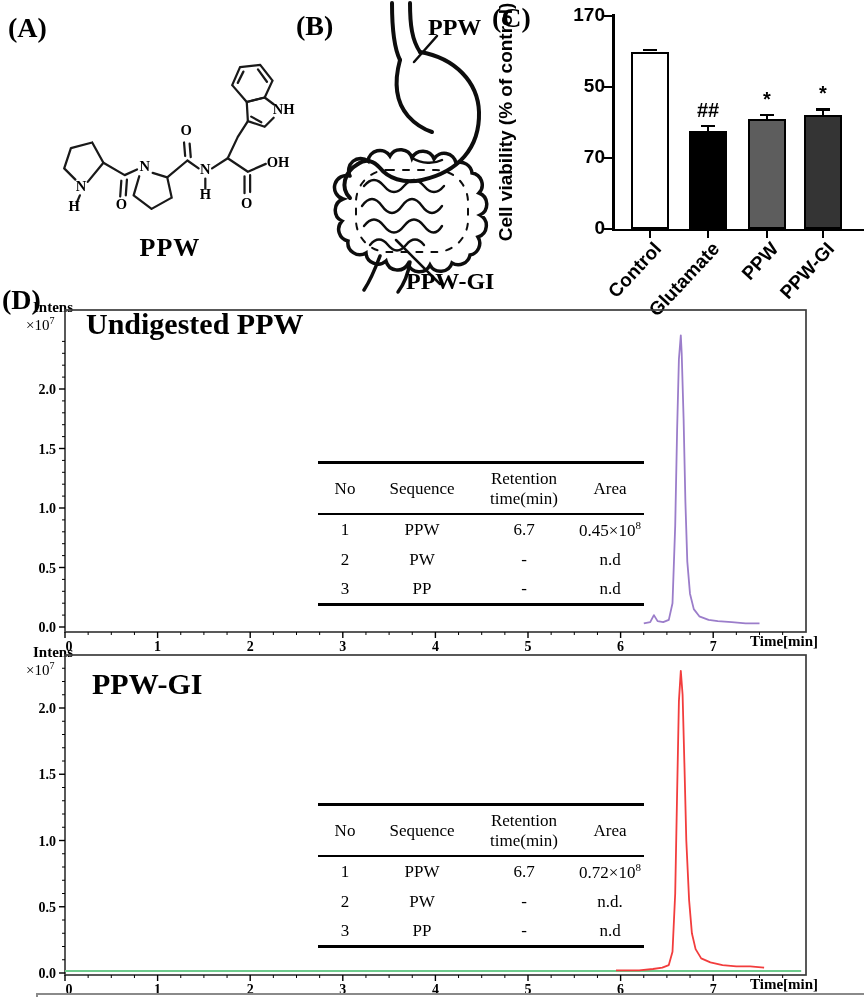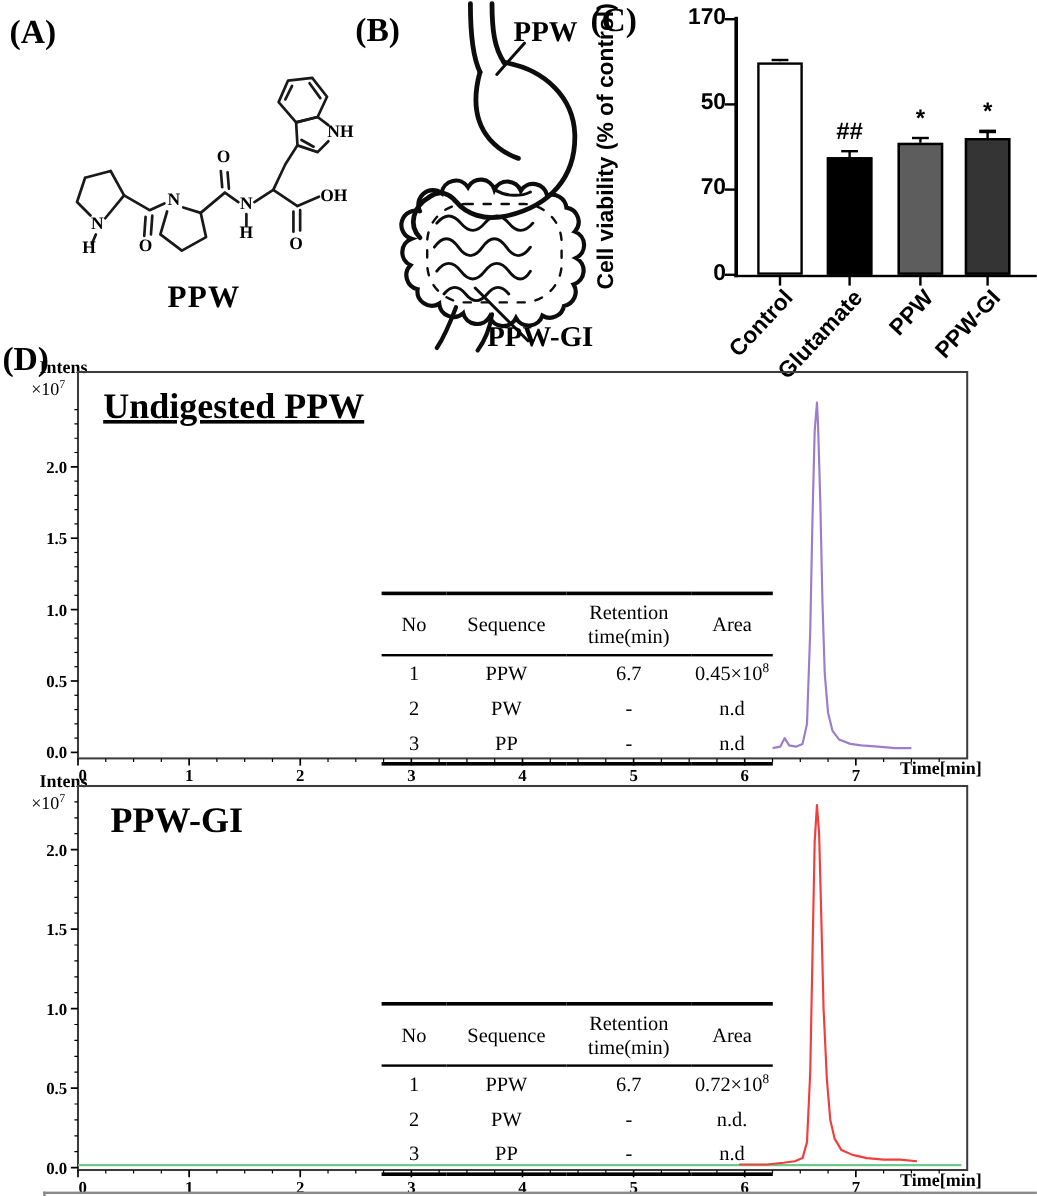--- a/index.html
+++ b/index.html
@@ -10,21 +10,21 @@
   .struct-caption{font-weight:bold;font-size:26px;letter-spacing:1px;}
   .b-label{font-weight:bold;font-size:24px;}
   .chrom-title{font-weight:bold;font-size:30px;}
   .small-lab{font-weight:bold;font-size:15px;}
   .small-lab sup, .scale sup{font-size:10px;}
   .scale{font-weight:normal;font-size:15px;}
   svg text{font-family:"Liberation Serif",serif;font-weight:bold;font-size:14px;}
   svg text.atom{font-size:13px;font-weight:bold;text-anchor:middle;}
   .dtable{border-collapse:collapse;text-align:center;
           font-size:17px;font-family:"Liberation Serif",serif;background:transparent;}
-  .dtable{border-top:3px solid #000;border-bottom:3px solid #000;margin-top:32px;}
+  .dtable{border-top:3px solid #000;border-bottom:3px solid #000;}
   .dtable thead tr{border-bottom:2px solid #000;}
   .dtable thead td{padding:5px 2px 3px;line-height:1.2;}
   .dtable tbody td{padding:4px 2px;line-height:1.25;}
   .dtable sup{font-size:11px;}
   
   #c-plot *{box-sizing:border-box;}
   .c-ylabel{font:bold 19px "Liberation Sans",sans-serif;white-space:nowrap;text-align:center;}
   .c-num{font:bold 19px "Liberation Sans",sans-serif;text-align:right;}
   .c-cat{font:bold 19px "Liberation Sans",sans-serif;text-align:right;white-space:nowrap;}
   .c-ann{font:bold 20px "Liberation Sans",sans-serif;text-align:center;}
@@ -219,21 +219,21 @@
     <line x1="574.3" y1="336" x2="574.3" y2="339" stroke="#000" stroke-width="1"></line>
     <line x1="597.4499999999999" y1="336" x2="597.4499999999999" y2="339" stroke="#000" stroke-width="1"></line>
     <line x1="643.75" y1="336" x2="643.75" y2="339" stroke="#000" stroke-width="1"></line>
     <line x1="666.9" y1="336" x2="666.9" y2="339" stroke="#000" stroke-width="1"></line>
     <line x1="690.05" y1="336" x2="690.05" y2="339" stroke="#000" stroke-width="1"></line>
     <line x1="736.3499999999999" y1="336" x2="736.3499999999999" y2="339" stroke="#000" stroke-width="1"></line>
     <line x1="759.5" y1="336" x2="759.5" y2="339" stroke="#000" stroke-width="1"></line>
     <line x1="782.65" y1="336" x2="782.65" y2="339" stroke="#000" stroke-width="1"></line>
     <polyline points="643.8,327.4 650.2,326.2 653.9,319.1 657.6,325.1 663.2,326.2 668.8,323.9 672.5,307.2 675.2,229.9 677.1,134.7 678.9,63.3 680.8,39.4 681.7,57.3 683.6,122.8 685.4,206.1 687.3,265.6 690.0,297.7 693.8,313.1 699.3,320.3 708.6,323.9 717.8,325.1 731.7,326.2 745.6,327.4 759.5,327.4" fill="none" stroke="#9b7dca" stroke-width="1.8" stroke-linejoin="round"></polyline>
   </svg>
-<div class="abs chrom-title" style="left:86px;top:322px;text-decoration:underline;">Undigested PPW</div>
+<div class="abs chrom-title" style="left:86px;top:307px;">Undigested PPW</div>
 <div class="abs small-lab" style="left:750px;top:633px;">Time[min]</div>
 
 <table class="dtable abs" style="left:318px;top:461px;width:326px;">
   <thead>
     <tr>
       <td style="width:50px;">No</td>
       <td style="width:96px;">Sequence</td>
       <td style="width:100px;">
         <div>Retention</div>
         <div>time(min)</div>

